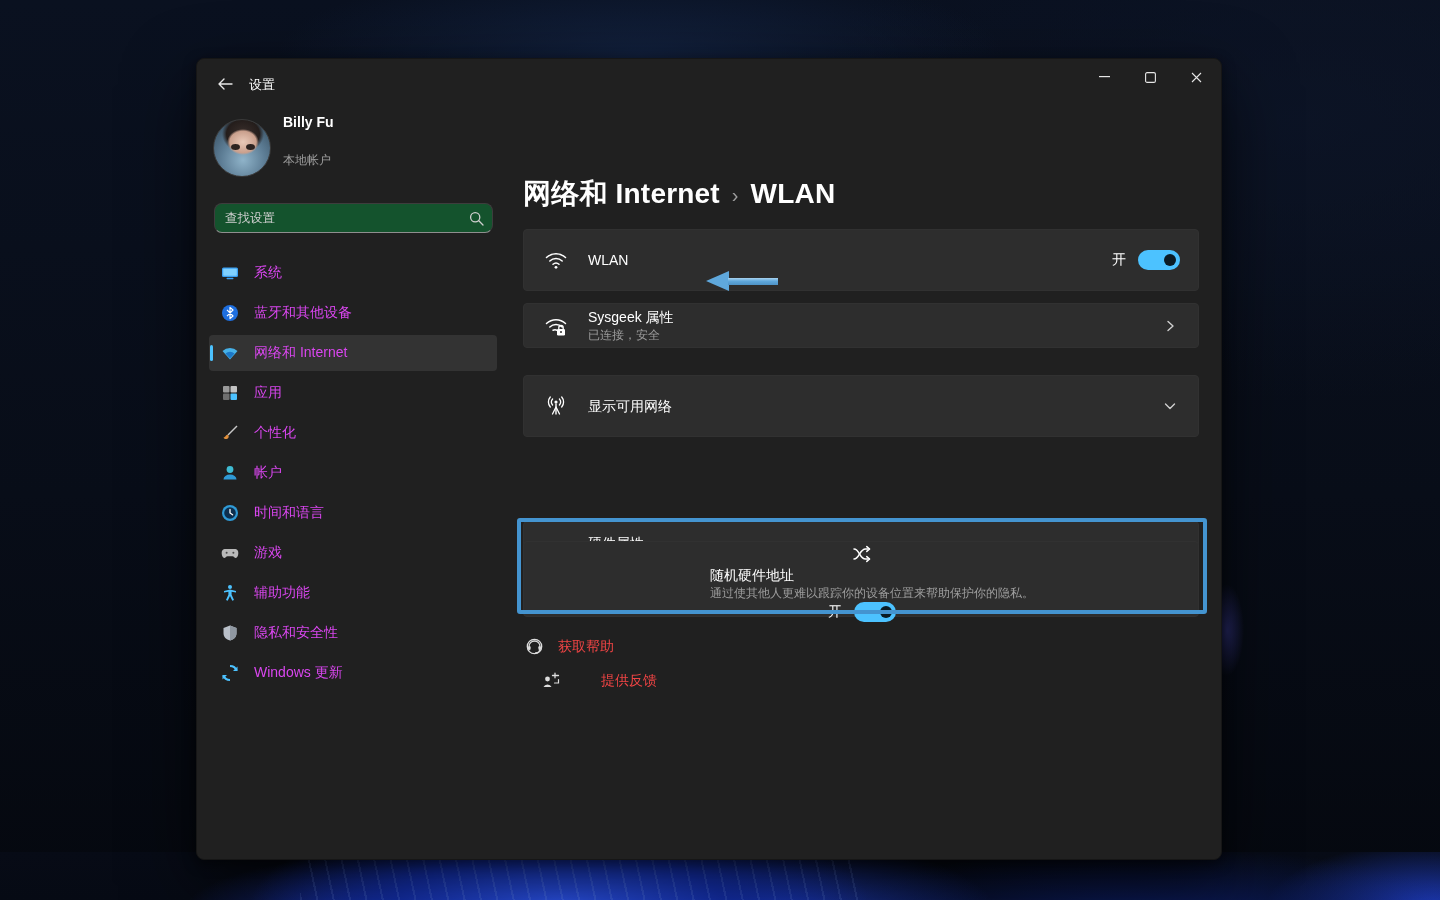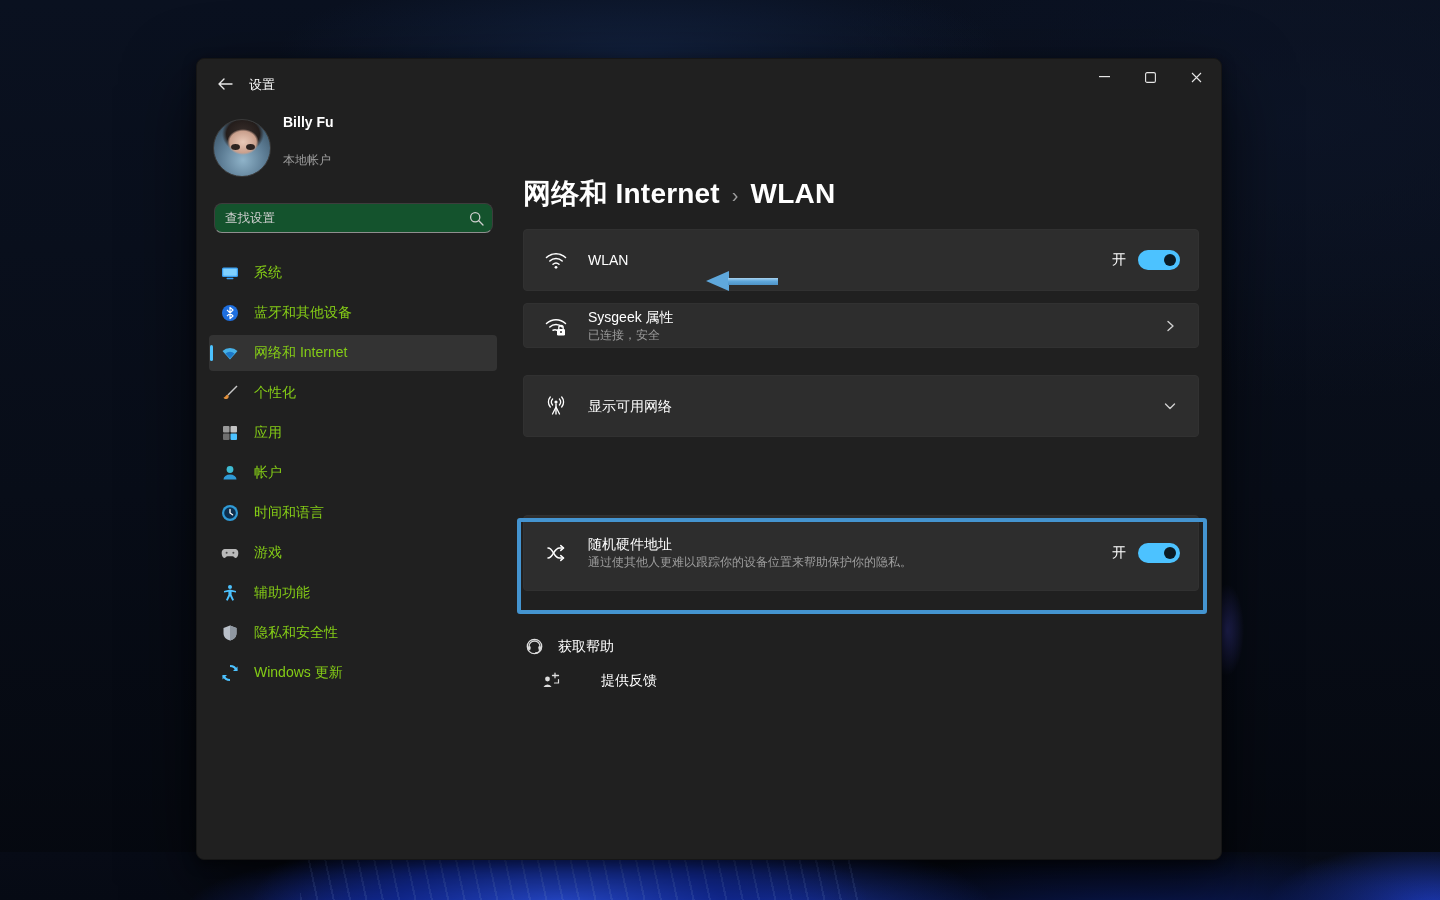--- a/index.html
+++ b/index.html
@@ -54,21 +54,21 @@
   .user-name { position:absolute; left:86px; top:55px; font-size:14px; font-weight:700; color:#ffffff; }
   .user-type { position:absolute; left:86px; top:93px; font-size:12px; color:#9e9e9e;text-align:center; }
   .search-box { position:absolute; left:17px; top:144px; width:279px; height:30px;
     background:#14532d; border:1px solid #3d3d3d; border-bottom:1px solid #8f8f8f; border-radius:8px;padding-left:20px; }
   .search-box input { position:absolute; left:10px; top:0; width:230px; height:28px; background:transparent;
     border:none; outline:none; color:#cfcfcf; font-size:12.5px; font-family:inherit; }
   .search-box input::placeholder { color:#cfcfcf; }
   .search-ic { position:absolute; right:8px; top:7px; width:15px; height:15px; }
   .nav { position:absolute; left:12px; top:196px; width:288px; }
   .nav-item { position:relative; height:36px; margin-bottom:4px; border-radius:4px;
-    display:flex; align-items:center; padding:0 12px; gap:15px; color:#84cc16; font-size:14px; cursor:pointer; }
+    display:flex; align-items:center; padding:0 12px; gap:15px; color:#d946ef; font-size:14px; cursor:pointer; }
   .nav-item.selected { background:#333333; }
   .nav-item.selected::before { content:""; position:absolute; left:1px; top:10px; width:3px; height:16px;
     border-radius:2px; background:#4cc2ff; }
   .nav-ic { width:18px; height:18px; flex:0 0 18px; display:flex; align-items:center; justify-content:center; }
   
   .main { position:absolute; left:326px; top:0; width:676px; height:100%; }
   .breadcrumb { position:absolute; left:0; top:116px; display:flex; align-items:center; gap:12px; }
   .crumb { font-size:28px; font-weight:600; color:#ffffff; letter-spacing:.2px; }
   .crumb-sep { font-size:20px; color:#9e9e9e; padding-top:2px; }
   .card { position:absolute; left:0; width:676px; background:#2d2d2d; border:1px solid #313131;
@@ -80,34 +80,34 @@
   .t-wrap { display:flex; align-items:center; gap:12px; }
   .t-label { font-size:14px; color:#ffffff; }
   .toggle { width:42px; height:20px; border-radius:10px; background:#4cc2ff; position:relative; cursor:pointer; }
   .toggle .knob { position:absolute; right:4px; top:4px; width:12px; height:12px; border-radius:50%; background:#0b1b24; }
   .chev { width:20px; height:20px; display:flex; align-items:center; justify-content:center; }
   #card-wlan   { top:170px; height:62px; }
   #card-conn   { top:244px; height:45px; }
   #card-show   { top:316px; height:62px; }
   #card-manage { top:390px; height:64px; }
   #card-hw     { top:462px; height:62px; }
-  #card-rand   { top:456px; height:76px; }
+  #card-rand   { top:482px; height:76px;flex-direction:column; }
   
   .hl-box { position:absolute; left:320px; top:459px; width:690px; height:96px;
     border:4px solid #4494d0; border-radius:3px; pointer-events:none; z-index:5; }
   .arrow { position:absolute; left:509px; top:212px; width:74px; height:21px; z-index:6; pointer-events:none; }
   .arrow .head { position:absolute; left:0; top:0; width:0; height:0;
     border-top:10.5px solid transparent; border-bottom:10.5px solid transparent; border-right:23px solid #5fa8dc; }
   .arrow .shaft { position:absolute; left:22px; top:7px; width:50px; height:7px;
     background:linear-gradient(180deg,#a8d2ef 0%, #5fa8dc 45%, #4e93c6 100%); }
   
   .f-link { position:absolute; display:flex; align-items:center; gap:14px; cursor:pointer; }
   #link-help { left:2px; top:578px; }
   #link-feedback { left:19px; top:612px;gap:40px; }
-  .f-link .lbl { font-size:14px; color:#ffffff; }
+  .f-link .lbl { font-size:14px; color:#ef4444; }
   .f-ic { width:19px; height:19px; display:flex; align-items:center; justify-content:center; }
   svg { display:block; }
 </style>
 </head>
 <body>
 
 <div class="desktop">
   <div class="wall-bottom"></div>
   <div class="wall-blob"></div>
 
@@ -186,36 +186,36 @@
           <svg width="18" height="18" viewBox="0 0 18 18">
               <path d="M1.5 7a11 11 0 0 1 15 0L9 15.5Z" fill="#46b1e8"></path>
               <path d="M4.5 9.5a7 7 0 0 1 9 0L9 14.5Z" fill="#1c78c8"></path>
             </svg>
         </span>
         <span>网络和 Internet</span>
       </div>
       <div class="nav-item">
         <span class="nav-ic">
           <svg width="18" height="18" viewBox="0 0 18 18">
-              <path d="M15.5 1.5 6.5 10.5l1 1 9-9z" fill="#c8c8c8"></path>
-              <path d="M6.2 10.8c-1.5.3-1.8 2.4-3.7 2.9 1 1.6 3.8 1.9 5-.2.6-1-.1-2.9-1.3-2.7z" fill="#e08f3c"></path>
-            </svg>
-        </span>
-        <span>个性化</span>
-      </div>
-      <div class="nav-item">
-        <span class="nav-ic">
-          <svg width="18" height="18" viewBox="0 0 18 18">
               <rect x="2" y="2" width="6.5" height="6.5" rx="1" fill="#9a9a9a"></rect>
               <rect x="9.5" y="2" width="6.5" height="6.5" rx="1" fill="#c3c3c3"></rect>
               <rect x="2" y="9.5" width="6.5" height="6.5" rx="1" fill="#6f6f6f"></rect>
               <rect x="9.5" y="9.5" width="6.5" height="6.5" rx="1" fill="#4cc2ff"></rect>
             </svg>
         </span>
         <span>应用</span>
+      </div>
+      <div class="nav-item">
+        <span class="nav-ic">
+          <svg width="18" height="18" viewBox="0 0 18 18">
+              <path d="M15.5 1.5 6.5 10.5l1 1 9-9z" fill="#c8c8c8"></path>
+              <path d="M6.2 10.8c-1.5.3-1.8 2.4-3.7 2.9 1 1.6 3.8 1.9 5-.2.6-1-.1-2.9-1.3-2.7z" fill="#e08f3c"></path>
+            </svg>
+        </span>
+        <span>个性化</span>
       </div>
       <div class="nav-item">
         <span class="nav-ic">
           <svg width="18" height="18" viewBox="0 0 18 18">
               <circle cx="9" cy="5.5" r="3.4" fill="#3fbcd3"></circle>
               <path d="M2.5 15.5a6.5 5 0 0 1 13 0z" fill="#2f9ad6"></path>
             </svg>
         </span>
         <span>帐户</span>
       </div>

